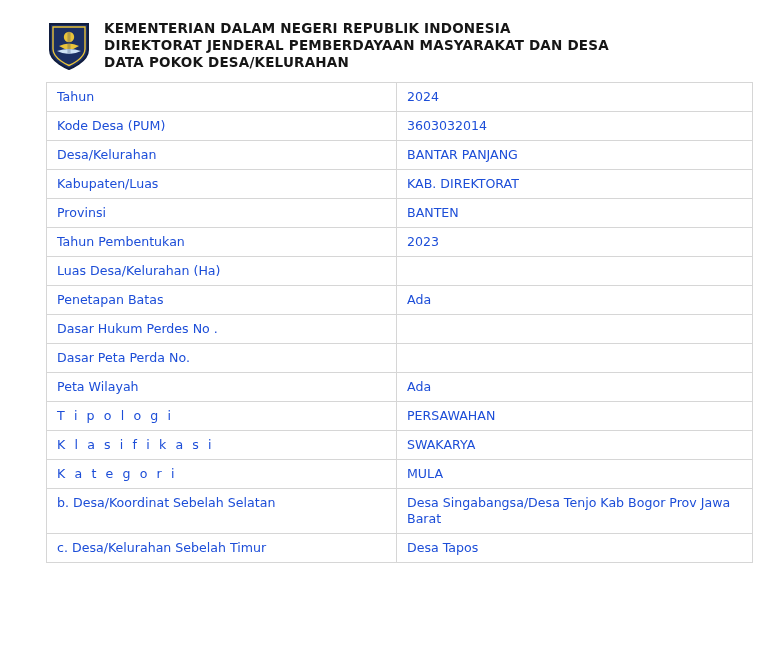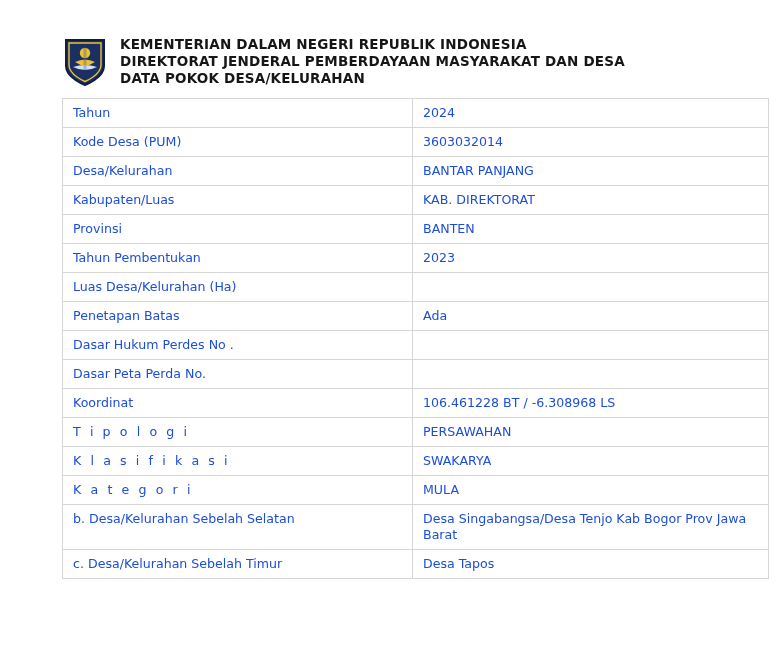--- a/index.html
+++ b/index.html
@@ -12,21 +12,21 @@
     height: 668px;
     font-family: "DejaVu Sans", "Liberation Sans", sans-serif;
     color: #1a1a1a;
     overflow: hidden;
   }
   .page {
     width: 782px;
     height: 668px;
     position: relative;
     box-sizing: border-box;
-    padding: 16px;
+    padding: 0;
   }
   
   .header {
     display: flex;
     align-items: flex-start;
     padding: 18px 20px 10px 46px;
     box-sizing: border-box;
   }
   .crest {
     width: 46px;
@@ -134,37 +134,37 @@
         </tr>
         <tr>
           <td>Dasar Hukum Perdes No .</td>
           <td class="cell-empty"></td>
         </tr>
         <tr>
           <td>Dasar Peta Perda No.</td>
           <td class="cell-empty"></td>
         </tr>
         <tr>
-          <td>Koordinat</td>
-          <td>106.461228 BT / -6.308968 LS</td>
+          <td>Peta Wilayah</td>
+          <td>Ada</td>
         </tr>
         <tr>
           <td class="spaced">T i p o l o g i</td>
           <td>PERSAWAHAN</td>
         </tr>
         <tr>
           <td class="spaced">K l a s i f i k a s i</td>
           <td>SWAKARYA</td>
         </tr>
         <tr>
           <td class="spaced">K a t e g o r i</td>
           <td>MULA</td>
         </tr>
         <tr>
-          <td>b. Desa/Kelurahan Sebelah Selatan</td>
+          <td>b. Desa/Koordinat Sebelah Selatan</td>
           <td>Desa Singabangsa/Desa Tenjo Kab Bogor Prov Jawa Barat</td>
         </tr>
         <tr>
           <td>c. Desa/Kelurahan Sebelah Timur</td>
           <td>Desa Tapos</td>
         </tr>
       </tbody>
   </table>
 
 </div>

